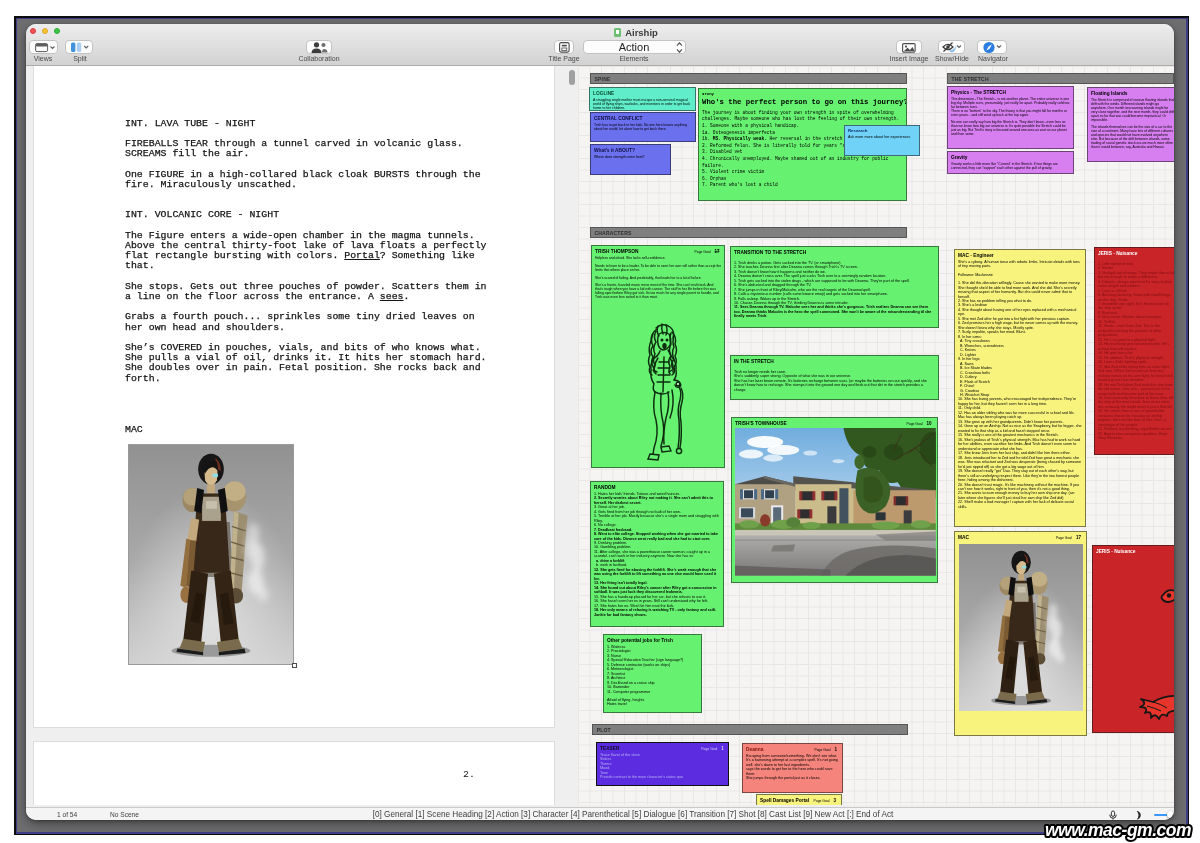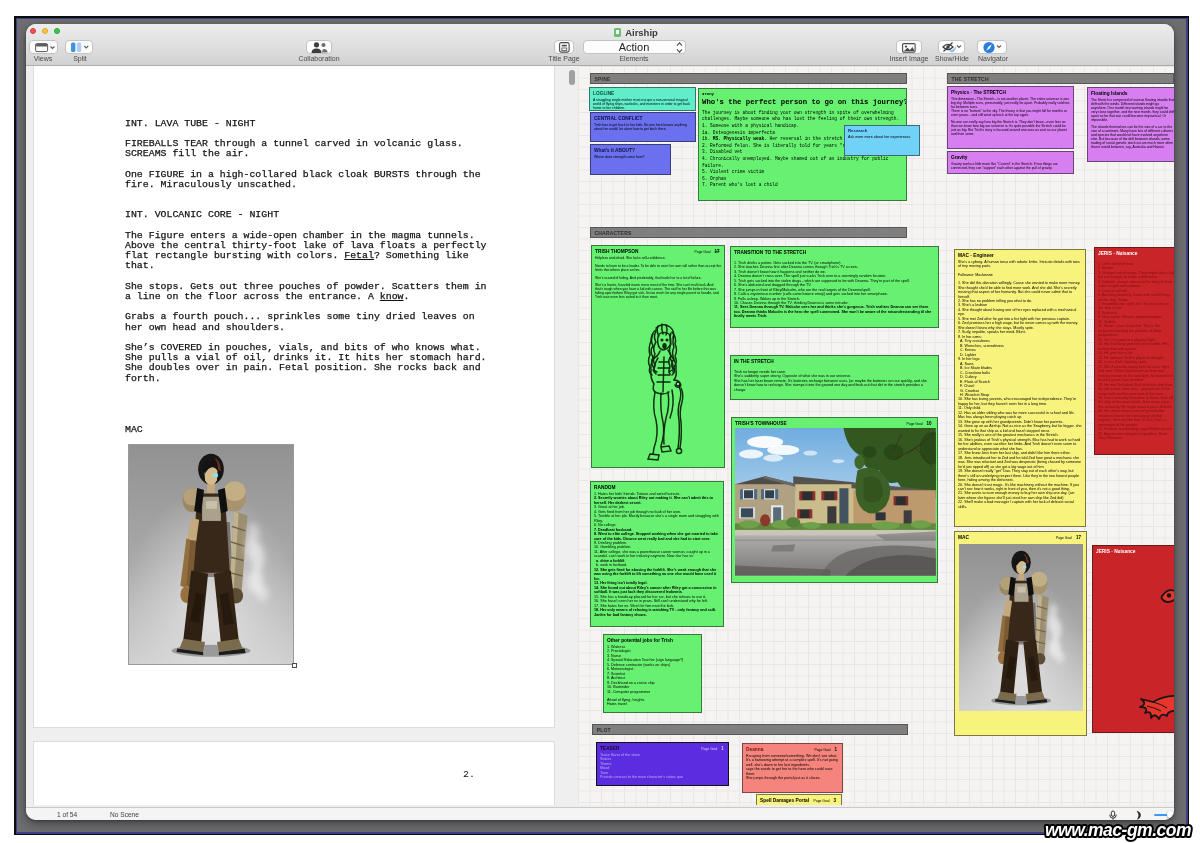--- a/index.html
+++ b/index.html
@@ -170,25 +170,25 @@
 SCREAMS fill the air.
 
 One FIGURE in a high-collared black cloak BURSTS through the
 fire. Miraculously unscathed.
 
 
 INT. VOLCANIC CORE - NIGHT
 
 The Figure enters a wide-open chamber in the magma tunnels.
 Above the central thirty-foot lake of lava floats a perfectly
-flat rectangle bursting with colors. <u>Fetal</u>? Something like
+flat rectangle bursting with colors. <u>Portal</u>? Something like
 that.
 
 She stops. Gets out three pouches of powder. Scatters them in
-a line on the floor across the entrance. A <u>know</u>.
+a line on the floor across the entrance. A <u>sees</u>.
 
 Grabs a fourth pouch... sprinkles some tiny dried leaves on
 her own head and shoulders.
 
 She’s COVERED in pouches, vials, and bits of who knows what.
 She pulls a vial of oil, drinks it. It hits her stomach hard.
 She doubles over in pain. Fetal position. She rocks back and
 forth.
 
 
@@ -735,20 +735,21 @@
         <div class="ci">
                   <div class="ct">Spell Damages Portal</div>
         <div class="pgx">Page Goal <b>3</b></div>
         <div class="cb2">Deanna damages the portal in defending herself.</div>
                 </div>
       </div>
     </div>
     <div id="status">
       <span style="position:absolute; left:31px; top:3.5px;">1 of 54</span>
       <span style="position:absolute; left:84px; top:3.5px;">No Scene</span>
+      <span style="position:absolute; left:66px; right:0; top:2.5px; text-align:center; font-size:8.2px;">[0] General [1] Scene Heading [2] Action [3] Character [4] Parenthetical [5] Dialogue [6] Transition [7] Shot [8] Cast List [9] New Act [:] End of Act</span>
       <svg style="position:absolute; left:1082px; top:2px;" width="10" height="10" viewBox="0 0 10 10">
                 <path d="M5 1 a1.6 1.6 0 0 1 1.6 1.6 v2.2 a1.6 1.6 0 0 1 -3.2 0 v-2.2 A1.6 1.6 0 0 1 5 1 z M1.8 4.6 v0.4 a3.2 3.2 0 0 0 6.4 0 v-0.4" fill="none" stroke="#333" stroke-width="1"></path>
                 <path d="M5 8.2 v1.4" stroke="#333" stroke-width="1"></path>
               </svg>
       <svg style="position:absolute; left:1106px; top:2px;" width="10" height="10" viewBox="0 0 10 10">
                 <path d="M4.6,1 A4.2,4.2 0 1,1 4.6,9.4 A5.6,5.6 0 0,0 4.6,1 Z" fill="#2a2a2a"></path>
               </svg>
       <div style="position:absolute; left:1128px; top:6px; width:15px; height:2px; background:#3b99fc; border-radius:1px;"></div>
       <div style="position:absolute; left:1140.5px; top:3px; width:7px; height:7px; border-radius:50%; background:#fff; box-shadow:0 0.5px 1.5px rgba(0,0,0,0.55);"></div>
     </div>

